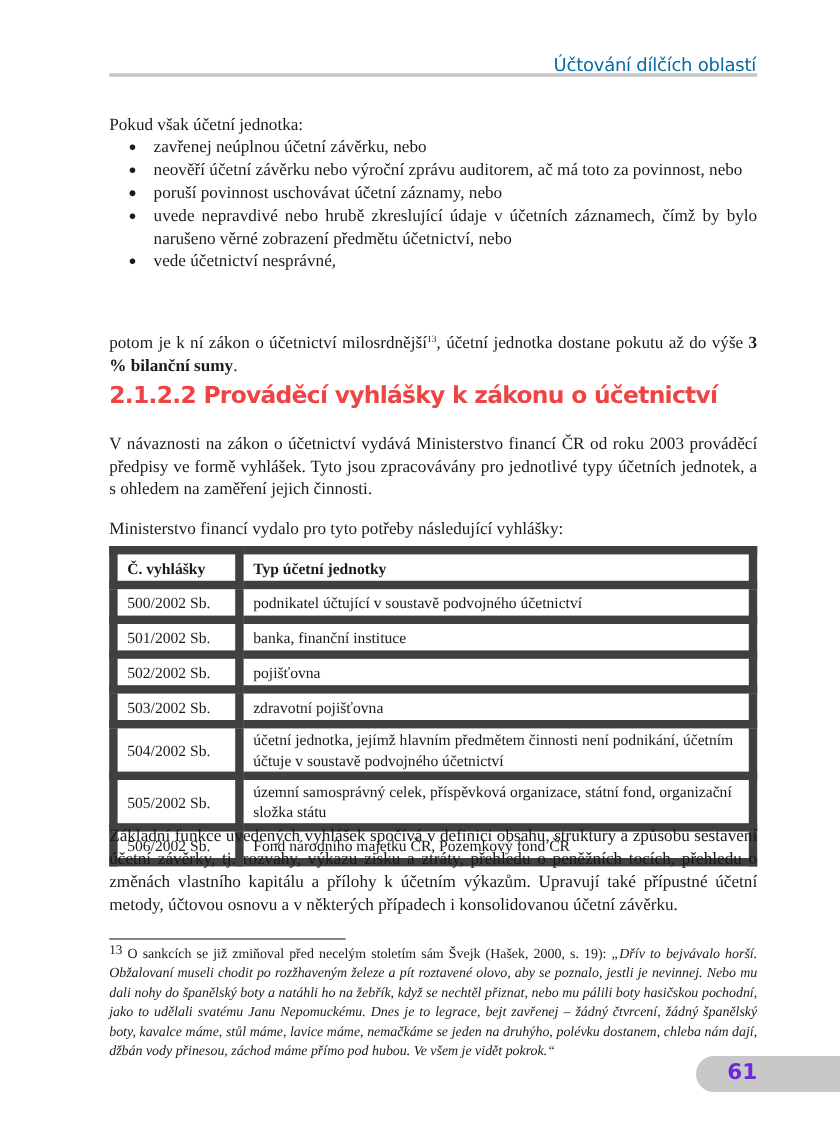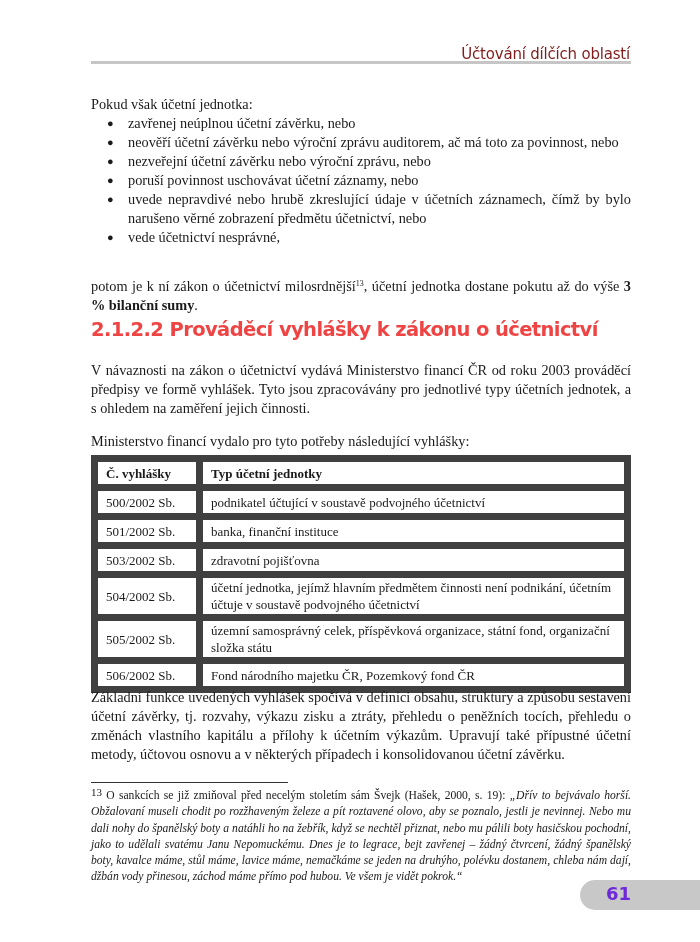--- a/index.html
+++ b/index.html
@@ -1,20 +1,20 @@
 <!DOCTYPE html>
 <html><head>
 <meta charset="utf-8">
 <style>
   html, body { margin: 0; padding: 0; background: #ffffff; }
   body { width: 700px; height: 942px; position: relative; overflow: hidden;
          font-family: "Liberation Serif", "DejaVu Serif", serif; color: #1a1a1a; }
   .running-head { position: absolute; top: 45px; right: 70px;
                   font-family: "DejaVu Sans", "Liberation Sans", sans-serif;
-                  font-size: 15px; color: #7f1d1d; letter-spacing: -0.2px; }
+                  font-size: 15px; color: #0369a1; letter-spacing: -0.2px; }
   .head-rule { position: absolute; top: 61px; left: 91px; width: 540px; height: 3px; background: #c6c6c6; }
   .body-text { font-size: 14.3px; line-height: 19px; }
   .p1 { position: absolute; top: 95px; left: 91px; width: 540px; }
   ul.bullets { position: absolute; top: 114px; left: 106px; width: 525px; margin: 0; padding: 0; list-style: none; }
   ul.bullets li { position: relative; padding-left: 22px; text-align: justify; }
   ul.bullets li .dot { position: absolute; left: 1px; top: 0; font-size: 11px; }
   .p2 { position: absolute; top: 257px; left: 91px; width: 540px; text-align: justify; margin-top: 20px; }
   .p2 sup { font-size: 8px; vertical-align: 5px; line-height: 0; }
   .section-title { position: absolute; top: 318px; left: 91px;
                    font-family: "DejaVu Sans", "Liberation Sans", sans-serif;
@@ -43,21 +43,21 @@
 <body>
 
 <div class="running-head">Účtování dílčích oblastí</div>
 <div class="head-rule"></div>
 
 <div class="body-text p1">Pokud však účetní jednotka:</div>
 
 <ul class="bullets body-text">
   <li><span class="dot">●</span><span>zavřenej neúplnou účetní závěrku, nebo</span></li>
   <li><span class="dot">●</span><span>neověří účetní závěrku nebo výroční zprávu auditorem, ač má toto za povinnost, nebo</span></li>
-  <li><span class="dot">●</span><span>nezveřejní účetní závěrku nebo výroční zprávu, nebo</span></li>
+  <li><span class="dot">●</span></li>
   <li><span class="dot">●</span><span>poruší povinnost uschovávat účetní záznamy, nebo</span></li>
   <li><span class="dot">●</span><span>uvede nepravdivé nebo hrubě zkreslující údaje v účetních záznamech, čímž by bylo narušeno věrné zobrazení předmětu účetnictví, nebo</span></li>
   <li><span class="dot">●</span><span>vede účetnictví nesprávné,</span></li>
 </ul>
 
 <div class="body-text p2"><span>potom je k ní zákon o účetnictví milosrdnější</span><sup>13</sup><span>, účetní jednotka dostane pokutu až do výše </span><b>3 % bilanční sumy</b><span>.</span></div>
 
 <h2 class="section-title" style="margin:0;">2.1.2.2 Prováděcí vyhlášky k zákonu o účetnictví</h2>
 
 <div class="body-text p3">V návaznosti na zákon o účetnictví vydává Ministerstvo financí ČR od roku 2003 prováděcí předpisy ve formě vyhlášek. Tyto jsou zpracovávány pro jednotlivé typy účetních jednotek, a  s ohledem na zaměření jejich činnosti.</div>
@@ -73,20 +73,24 @@
   <tbody>
     <tr>
         <td class="num">500/2002 Sb.</td>
         <td>podnikatel účtující v soustavě podvojného účetnictví</td>
       </tr>
     <tr>
         <td class="num">501/2002 Sb.</td>
         <td>banka, finanční instituce</td>
       </tr>
     <tr>
+        <td class="num">502/2002 Sb.</td>
+        <td>pojišťovna</td>
+      </tr>
+    <tr>
         <td class="num">503/2002 Sb.</td>
         <td>zdravotní pojišťovna</td>
       </tr>
     <tr>
         <td class="num">504/2002 Sb.</td>
         <td>účetní jednotka, jejímž hlavním předmětem činnosti není podnikání, účetním účtuje v soustavě podvojného účetnictví</td>
       </tr>
     <tr>
         <td class="num">505/2002 Sb.</td>
         <td>územní samosprávný celek, příspěvková organizace, státní fond, organizační složka státu</td>

